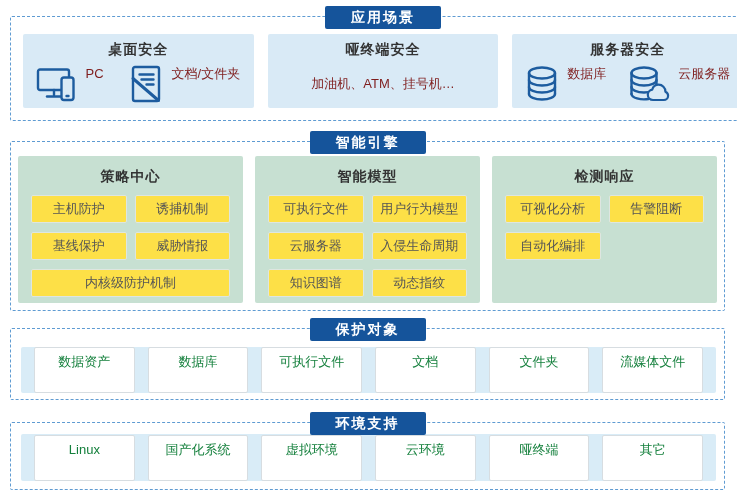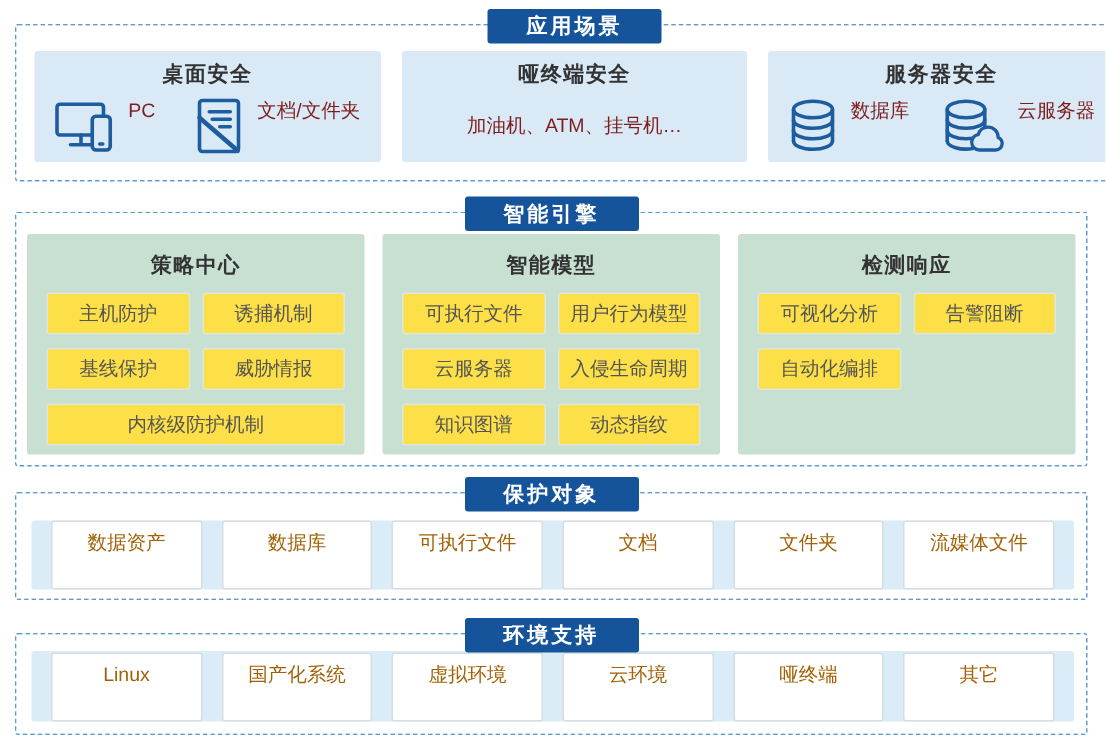--- a/index.html
+++ b/index.html
@@ -32,21 +32,21 @@
   .wbox.full { width:100%; }
 
   
   #sec3 { top:328px; height:70px; }
   #sec4 { top:422px; height:66px; }
   .band { position:absolute; left:10px; right:8px; background:#d9ecf7; border-radius:2px;
     display:flex; align-items:center; gap:13px; padding:0 13px; }
   #sec3 .band { top:18px; bottom:6px; }
   #sec4 .band { top:11px; bottom:8px; }
   .band .bbox { flex:1; background:#fff; border:1px solid #d7dde1; border-radius:2px;
-    height:46px; line-height:28px; text-align:center; font-size:13px; color:#a16207; box-sizing:border-box; }
+    height:46px; line-height:28px; text-align:center; font-size:13px; color:#15803d; box-sizing:border-box; }
 </style>
 </head>
 <body>
 
 <div class="canvas">
 
   <div class="sec" id="sec1">
     <div class="sec-title">应用场景</div>
     <div class="cards">
 

